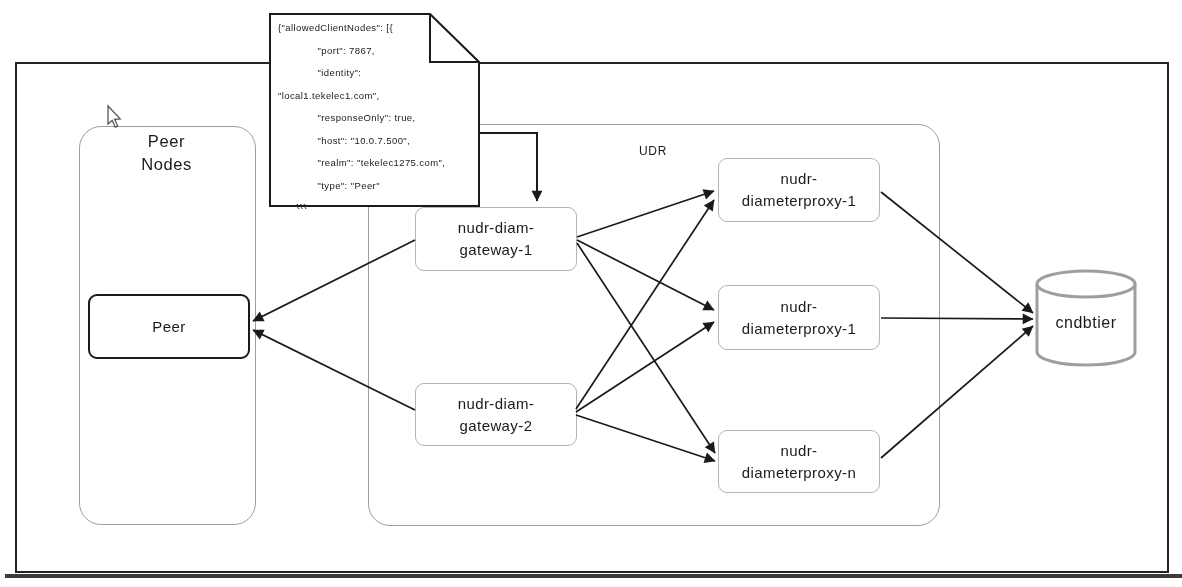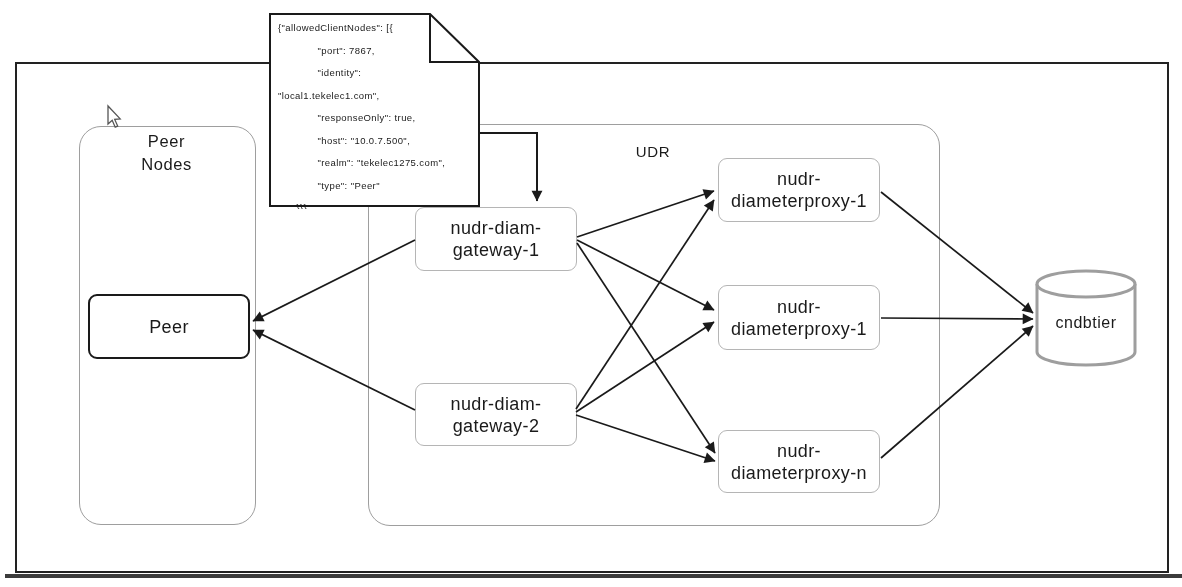--- a/index.html
+++ b/index.html
@@ -12,21 +12,21 @@
   .bottom-bar{position:absolute;left:5px;top:574px;width:1177px;height:4px;background:#3c3c3c;z-index:1;}
 
   
   .container{position:absolute;border:1.5px solid #9e9e9e;border-radius:22px;background:#fff;z-index:1;}
   .container-label{position:absolute;text-align:center;color:#1a1a1a;font-size:16.5px;line-height:23px;
     letter-spacing:0.6px;white-space:pre-line;z-index:2;}
 
   
   .box{position:absolute;background:#fff;border:1.5px solid #b5b5b5;border-radius:9px;
     display:flex;align-items:center;justify-content:center;text-align:center;
-    font-size:18px;line-height:22px;color:#1a1a1a;letter-spacing:0.4px;white-space:pre-line;z-index:2;}
+    font-size:15px;line-height:22px;color:#1a1a1a;letter-spacing:0.4px;white-space:pre-line;z-index:2;}
   .box.peer{border:2.5px solid #1a1a1a;}
 
   
   #overlay{position:absolute;left:0;top:0;width:1182px;height:587px;z-index:3;pointer-events:none;}
 
   
   .note-text{position:absolute;left:270px;top:14px;width:206px;height:192px;z-index:4;
     font-size:9.5px;line-height:22.5px;letter-spacing:0.4px;color:#1a1a1a;
     white-space:pre;padding:3px 0 0 8px;overflow:hidden;}
 </style>
@@ -36,21 +36,21 @@
 <div id="stage">
 
   <div class="outer-frame"></div>
   <div class="bottom-bar"></div>
 
   <div class="container" style="left:79px;top:126px;width:175px;height:397px;"></div>
   <div class="container-label" style="left:79px;top:130px;width:175px;">Peer
 Nodes</div>
 
   <div class="container" style="left:368px;top:124px;width:570px;height:400px;"></div>
-  <div class="container-label" style="left:368px;top:140px;width:570px;font-size:15px;text-align:center;">UDR</div>
+  <div class="container-label" style="left:368px;top:140px;width:570px;font-size:12px;text-align:center;">UDR</div>
 
   <div class="box peer" style="left:88px;top:294px;width:158px;height:61px;">Peer</div>
 
   <div class="box" style="left:415px;top:207px;width:160px;height:62px;">nudr-diam-
 gateway-1</div>
 
   <div class="box" style="left:415px;top:383px;width:160px;height:61px;">nudr-diam-
 gateway-2</div>
 
   <div class="box" style="left:718px;top:158px;width:160px;height:62px;">nudr-

